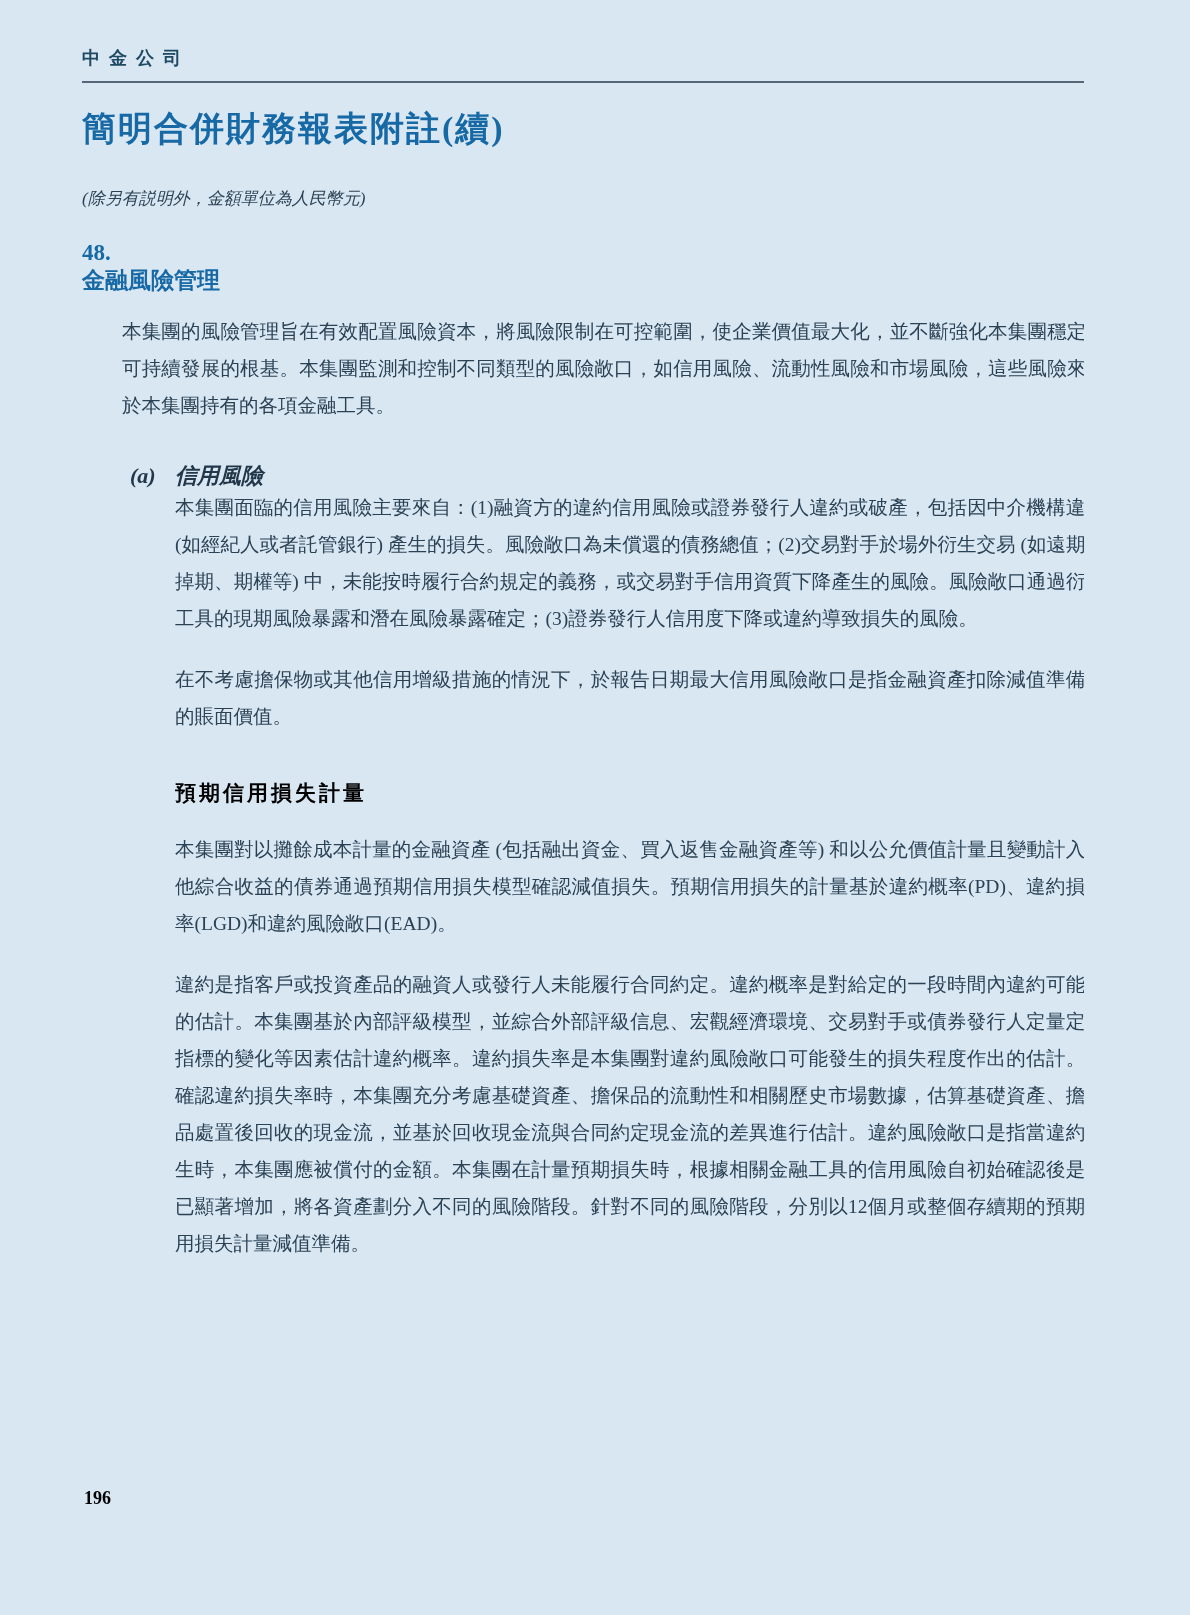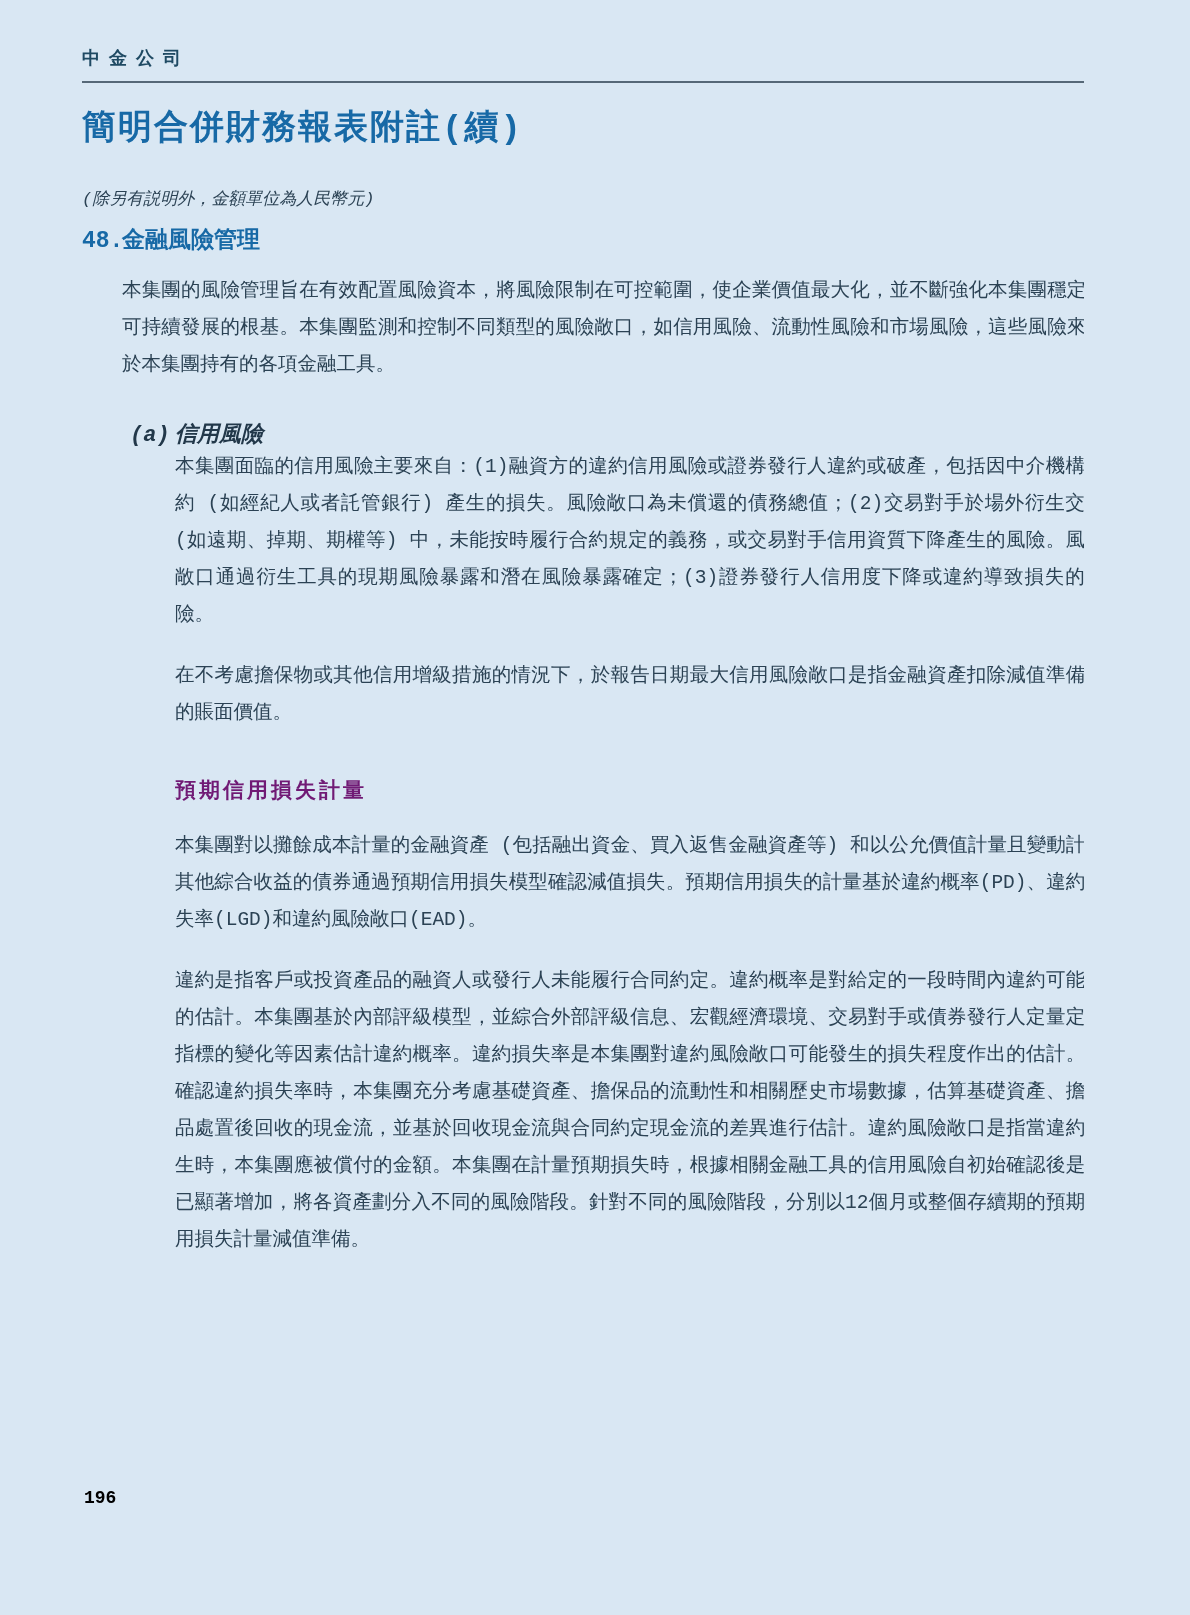--- a/index.html
+++ b/index.html
@@ -8,21 +8,21 @@
     background: #d9e7f3;
   }
   .page {
     position: relative;
     width: 1084px;
     height: 1615px;
     background: #d9e7f3;
     box-sizing: border-box;
     padding: 46px 0 17px 82px;
     color: #2b4254;
-    font-family: Liberation Mono, monospace;
+    font-family: Liberation Serif, serif;
     overflow: hidden;
   }
   .company {
     font-size: 18px;
     font-weight: bold;
     letter-spacing: 9px;
     color: #1f4a63;
   }
   .header-rule {
     width: 1108px; 
@@ -39,25 +39,26 @@
     color: #1769a6;
   }
   .currency-note {
     margin-top: 32px;
     font-style: italic;
     font-size: 17px;
     color: #2b4254;
   }
   .section-heading {
     display: flex;
-    margin-top: 17px;
+    margin-top: 29px;
     color: #1769a6;
     font-weight: bold;
     font-size: 23px;
     line-height: 28px;
+    flex-direction: column;
   }
   .section-number { width: 40px; flex: none; }
   .section-intro {
     margin: 18px 0 0 40px;
     width: 984px;
     font-size: 19.5px;
     line-height: 37px;
     text-align: justify;
     color: #2b4254;
   }
@@ -81,21 +82,21 @@
     line-height: 37px;
     text-align: justify;
     color: #2b4254;
   }
   .subsection-body p.first { margin-top: 26px; }
   h3.ecl-title {
     margin: 44px 0 24px 0;
     font-size: 21px;
     letter-spacing: 3px;
     font-weight: bold;
-    color: #701a75;
+    color: #000000;
   }
   .page-number {
     position: absolute;
     left: 84px;
     top: 1488px;
     font-size: 18px;
     font-weight: bold;
     color: #000000;
   }
 </style>

